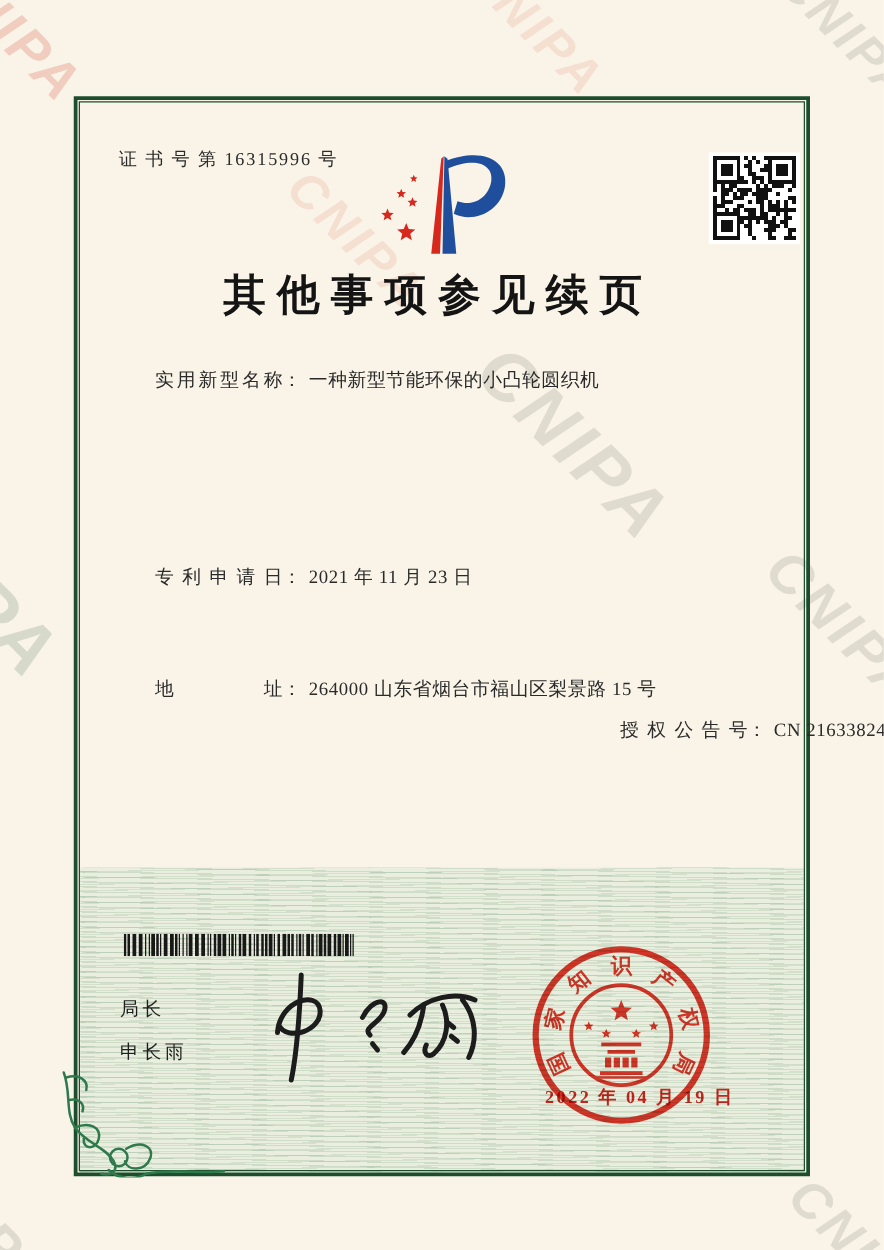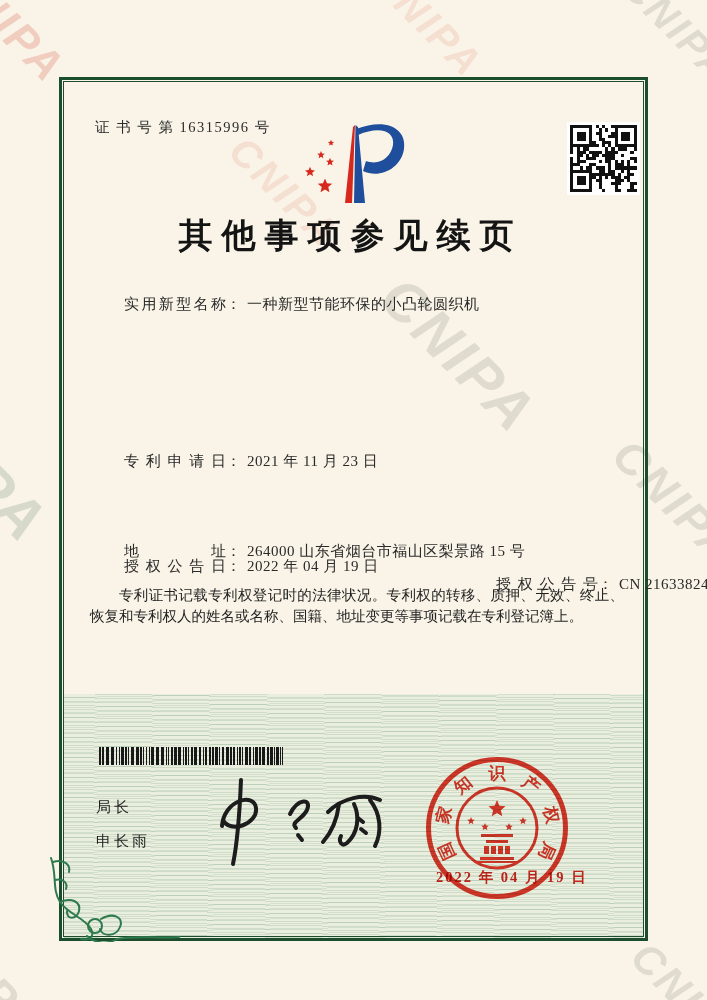--- a/index.html
+++ b/index.html
@@ -383,30 +383,26 @@
     <div class="frow" style="top:295px;">
       <span class="flabel">实用新型名称</span><span class="fcolon">：</span><span class="fval">一种新型节能环保的小凸轮圆织机</span>
     </div>
     <div class="frow" style="top:452px;">
       <span class="flabel">专利申请日</span><span class="fcolon">：</span><span class="fval">2021 年 11 月 23 日</span>
     </div>
     <div class="frow" style="top:542px;">
       <span class="flabel">地址</span><span class="fcolon">：</span><span class="fval">264000 山东省烟台市福山区梨景路 15 号</span>
     </div>
     <div class="frow" style="top:557px;">
-      <span>
-        <span class="flabel">授权公告日</span><span class="fcolon">：</span><span class="fval">2022 年 04 月 19 日</span>
-      </span>
       <span class="grant2">
         <span class="flabel">授权公告号</span><span class="fcolon">：</span><span class="fval">CN 216338249 U</span>
       </span>
     </div>
 
     <div class="paras">
-      <p>专利证书记载专利权登记时的法律状况。专利权的转移、质押、无效、终止、恢复和专利权人的姓名或名称、国籍、地址变更等事项记载在专利登记簿上。</p>
     </div>
 
     <div class="barcode" id="barcode"><i style="width:2px;margin-right:1px;"></i><i style="width:2px;margin-right:2px;"></i><i style="width:3px;margin-right:2px;"></i><i style="width:3px;margin-right:2px;"></i><i style="width:1px;margin-right:2px;"></i><i style="width:1px;margin-right:1px;"></i><i style="width:3px;margin-right:1px;"></i><i style="width:2px;margin-right:1px;"></i><i style="width:1px;margin-right:2px;"></i><i style="width:3px;margin-right:2px;"></i><i style="width:3px;margin-right:1px;"></i><i style="width:2px;margin-right:1px;"></i><i style="width:1px;margin-right:2px;"></i><i style="width:1px;margin-right:2px;"></i><i style="width:1px;margin-right:1px;"></i><i style="width:3px;margin-right:2px;"></i><i style="width:3px;margin-right:2px;"></i><i style="width:3px;margin-right:2px;"></i><i style="width:1px;margin-right:1px;"></i><i style="width:1px;margin-right:2px;"></i><i style="width:2px;margin-right:1px;"></i><i style="width:3px;margin-right:1px;"></i><i style="width:3px;margin-right:2px;"></i><i style="width:1px;margin-right:1px;"></i><i style="width:2px;margin-right:1px;"></i><i style="width:1px;margin-right:2px;"></i><i style="width:2px;margin-right:1px;"></i><i style="width:3px;margin-right:2px;"></i><i style="width:2px;margin-right:2px;"></i><i style="width:1px;margin-right:1px;"></i><i style="width:2px;margin-right:2px;"></i><i style="width:2px;margin-right:1px;"></i><i style="width:2px;margin-right:1px;"></i><i style="width:3px;margin-right:1px;"></i><i style="width:1px;margin-right:2px;"></i><i style="width:2px;margin-right:2px;"></i><i style="width:3px;margin-right:1px;"></i><i style="width:2px;margin-right:1px;"></i><i style="width:2px;margin-right:2px;"></i><i style="width:1px;margin-right:1px;"></i><i style="width:2px;margin-right:1px;"></i><i style="width:1px;margin-right:2px;"></i><i style="width:3px;margin-right:1px;"></i><i style="width:2px;margin-right:2px;"></i><i style="width:1px;margin-right:1px;"></i><i style="width:3px;margin-right:1px;"></i><i style="width:2px;margin-right:1px;"></i><i style="width:3px;margin-right:2px;"></i><i style="width:2px;margin-right:1px;"></i><i style="width:3px;margin-right:1px;"></i><i style="width:1px;margin-right:1px;"></i><i style="width:3px;margin-right:1px;"></i><i style="width:1px;margin-right:1px;"></i><i style="width:1px;margin-right:2px;"></i></div>
 
     <div class="sig-title">局长</div>
     <div class="sig-name">申长雨</div>
     <svg class="signature" viewBox="0 0 210 102" fill="none" stroke="#1c1c1c" stroke-width="4" stroke-linecap="round" stroke-linejoin="round">
       <path d="M30,56 C32,30 62,22 64,38 C66,54 38,64 31,50"></path>
       <path d="M49,10 C48,34 46,70 41,94"></path>
       <path d="M98,44 C106,28 120,28 115,40 C110,50 98,52 104,58"></path>

